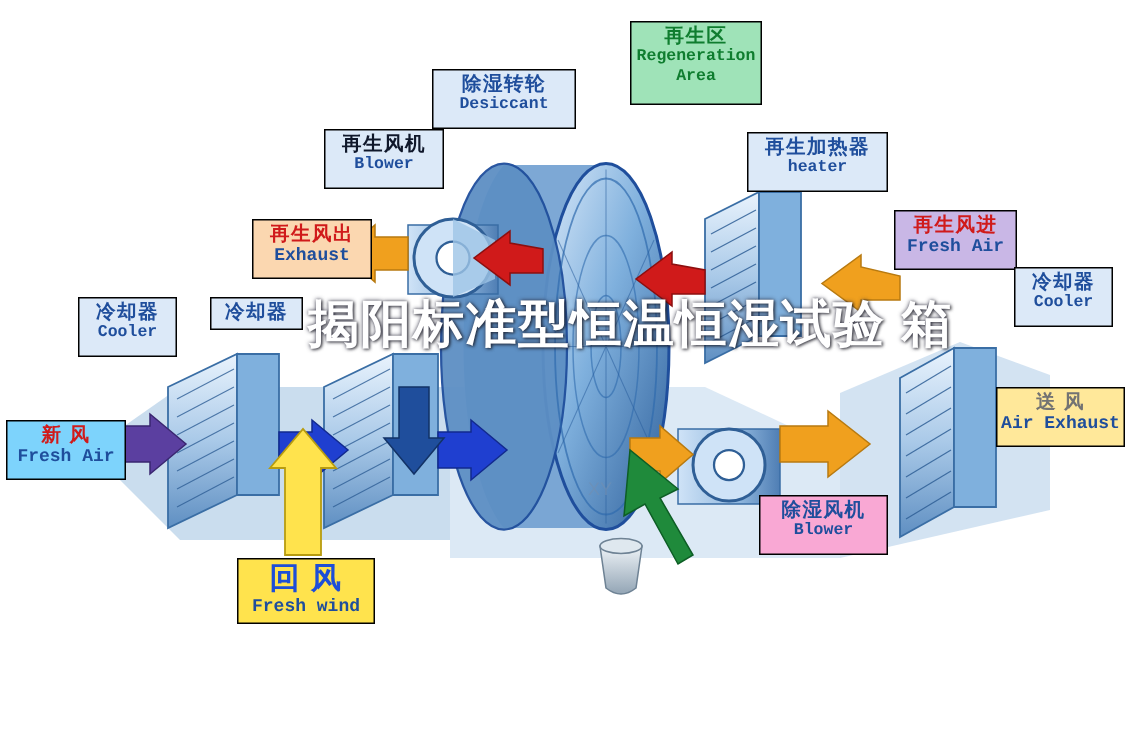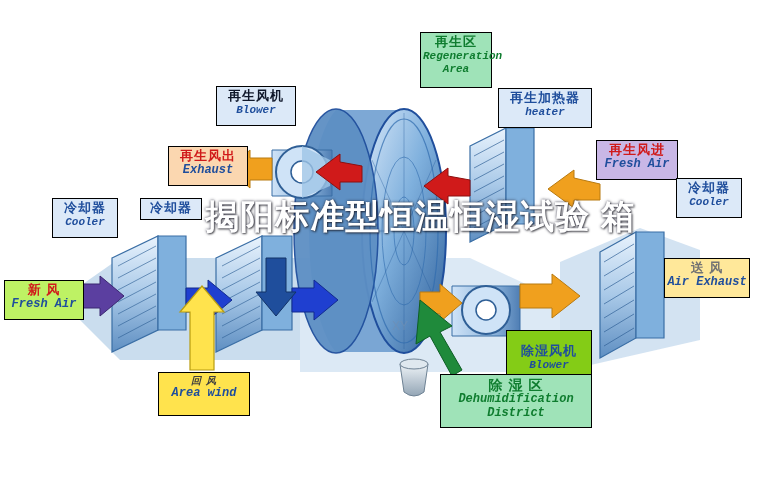--- a/index.html
+++ b/index.html
@@ -1,21 +1,21 @@
 <!DOCTYPE html>
 <html><head>
 <meta charset="utf-8">
 <style>
   html,body{margin:0;padding:0;background:#ffffff;}
   body{width:757px;height:488px;overflow:hidden;font-family:"Liberation Sans",sans-serif;}
   #stage{position:relative;width:757px;height:488px;background:#ffffff;}
   svg#diagram{position:absolute;left:0;top:0;width:757px;height:488px;}
   .lbl{position:absolute;box-sizing:border-box;border:1px solid #000;font-weight:bold;text-align:center;line-height:1.15;}
   .lbl .cn{display:block;letter-spacing:1px;}
-  .lbl .en{display:block;font-style:italic;}
+  .lbl .en{display:block;}
   .overlay-title{
     position:absolute;left:0;top:196px;width:757px;
     text-align:center;color:#ffffff;font-size:34px;font-weight:bold;
     line-height:40px;letter-spacing:1px;
     text-shadow:0 0 3px rgba(40,40,60,.85),1px 1px 2px rgba(0,0,0,.6);
     font-family:"Liberation Sans",sans-serif;
     padding-left:42px;
   }
 </style>
 </head>
@@ -192,21 +192,25 @@
       <path d="M520,284 L552,284 L552,274 L580,296 L552,318 L552,308 L520,308 Z" fill="#f0a01e" stroke="#b87a10" stroke-width="1"></path>
     </g>
 
     <g>
       <path d="M452,376 L430,336 L416,344 L420,300 L452,326 L440,332 L462,370 Z" fill="#1f8a3b" stroke="#0d5e25" stroke-width="1"></path>
     </g>
 
     <text x="392" y="330" font-family="Liberation Sans, sans-serif" font-size="12" fill="#6f8fb4" opacity="0.7">XY</text>
   </svg>
 
-  <div class="lbl" id="L1" style="left: 420px; top: 32px; width: 72px; min-height: 56px; background: rgb(159, 227, 184); padding: 2px;">
+  <div class="lbl" id="L0" style="left: 288px; top: 46px; width: 96px; min-height: 40px; background: rgb(220, 233, 248); padding: 2px;">
+      <span class="cn" style="color: rgb(31, 78, 156); font-size: 13px;">除湿转轮</span>
+      <span class="en" style="color: rgb(31, 78, 156); font-size: 11px; font-family: &quot;Liberation Mono&quot;, monospace;">Desiccant</span>
+    </div>
+  <div class="lbl" id="L1" style="left: 420px; top: 14px; width: 88px; min-height: 56px; background: rgb(159, 227, 184); padding: 2px;">
       <span class="cn" style="color: rgb(15, 125, 47); font-size: 13px;">再生区</span>
       <span class="en" style="color: rgb(15, 125, 47); font-size: 11px; font-family: &quot;Liberation Mono&quot;, monospace;">Regeneration Area</span>
     </div>
   <div class="lbl" id="L2" style="left: 216px; top: 86px; width: 80px; min-height: 40px; background: rgb(220, 233, 248); padding: 2px;">
       <span class="cn" style="color: #0f172a; font-size: 13px;">再生风机</span>
       <span class="en" style="color: rgb(31, 78, 156); font-size: 11px; font-family: &quot;Liberation Mono&quot;, monospace;">Blower</span>
     </div>
   <div class="lbl" id="L3" style="left: 498px; top: 88px; width: 94px; min-height: 40px; background: rgb(220, 233, 248); padding: 2px;">
       <span class="cn" style="color: rgb(31, 78, 156); font-size: 13px;">再生加热器</span>
       <span class="en" style="color: rgb(31, 78, 156); font-size: 11px; font-family: &quot;Liberation Mono&quot;, monospace;">heater</span>
@@ -223,39 +227,35 @@
       <span class="cn" style="color: rgb(31, 78, 156); font-size: 13px;">冷却器</span>
       <span class="en" style="color: rgb(31, 78, 156); font-size: 11px; font-family: &quot;Liberation Mono&quot;, monospace;">Cooler</span>
     </div>
   <div class="lbl" id="L7" style="left: 52px; top: 198px; width: 66px; min-height: 40px; background: rgb(220, 233, 248); padding: 2px;">
       <span class="cn" style="color: rgb(31, 78, 156); font-size: 13px;">冷却器</span>
       <span class="en" style="color: rgb(31, 78, 156); font-size: 11px; font-family: &quot;Liberation Mono&quot;, monospace;">Cooler</span>
     </div>
   <div class="lbl" id="L8" style="left: 140px; top: 198px; width: 62px; min-height: 22px; background: rgb(220, 233, 248); padding: 2px;">
       <span class="cn" style="color: rgb(31, 78, 156); font-size: 13px;">冷却器</span>
     </div>
-  <div class="lbl" id="L9" style="left: 4px; top: 280px; width: 80px; min-height: 40px; background: #bef264; padding: 2px;">
+  <div class="lbl" id="L9" style="left: 4px; top: 280px; width: 80px; min-height: 40px; background: #7dd3fc; padding: 2px;">
       <span class="cn" style="color: rgb(208, 26, 26); font-size: 13px;">新 风</span>
       <span class="en" style="color: rgb(31, 78, 156); font-size: 12px; font-family: &quot;Liberation Mono&quot;, monospace;">Fresh Air</span>
     </div>
   <div class="lbl" id="L10" style="left: 664px; top: 258px; width: 86px; min-height: 40px; background: rgb(255, 232, 154); padding: 2px;">
       <span class="cn" style="color: #737373; font-size: 13px;">送 风</span>
       <span class="en" style="color: rgb(31, 78, 156); font-size: 12px; font-family: &quot;Liberation Mono&quot;, monospace;">Air Exhaust</span>
     </div>
-  <div class="lbl" id="L11" style="left: 506px; top: 330px; width: 86px; min-height: 40px; background: #84cc16; padding: 13px;">
+  <div class="lbl" id="L11" style="left: 506px; top: 330px; width: 86px; min-height: 40px; background: #f9a8d4; padding: 2px;">
       <span class="cn" style="color: rgb(31, 78, 156); font-size: 13px;">除湿风机</span>
       <span class="en" style="color: rgb(31, 78, 156); font-size: 11px; font-family: &quot;Liberation Mono&quot;, monospace;">Blower</span>
     </div>
   <div class="lbl" id="L12" style="left: 158px; top: 372px; width: 92px; min-height: 44px; background: rgb(255, 227, 77); padding: 2px;">
-      <span class="cn" style="color: #404040; font-size: 10px; font-style: italic;">回 风</span>
-      <span class="en" style="color: rgb(31, 78, 156); font-size: 12px; font-family: &quot;Liberation Mono&quot;, monospace;">Area wind</span>
-    </div>
-  <div class="lbl" id="L13" style="left: 440px; top: 374px; width: 152px; min-height: 54px; background: rgb(159, 227, 184); padding: 2px;">
-      <span class="cn" style="color: rgb(15, 125, 47); font-size: 14px;">除 湿 区</span>
-      <span class="en" style="color: rgb(15, 125, 47); font-size: 12px; font-family: &quot;Liberation Mono&quot;, monospace;">Dehumidification District</span>
+      <span class="cn" style="color: #1d4ed8; font-size: 20px;">回 风</span>
+      <span class="en" style="color: rgb(31, 78, 156); font-size: 12px; font-family: &quot;Liberation Mono&quot;, monospace;">Fresh wind</span>
     </div>
 
   <div class="overlay-title">
     <span>揭阳标准型恒温恒湿试验</span>
     <span>箱</span>
   </div>
 
 </div>
 
 </body></html>

